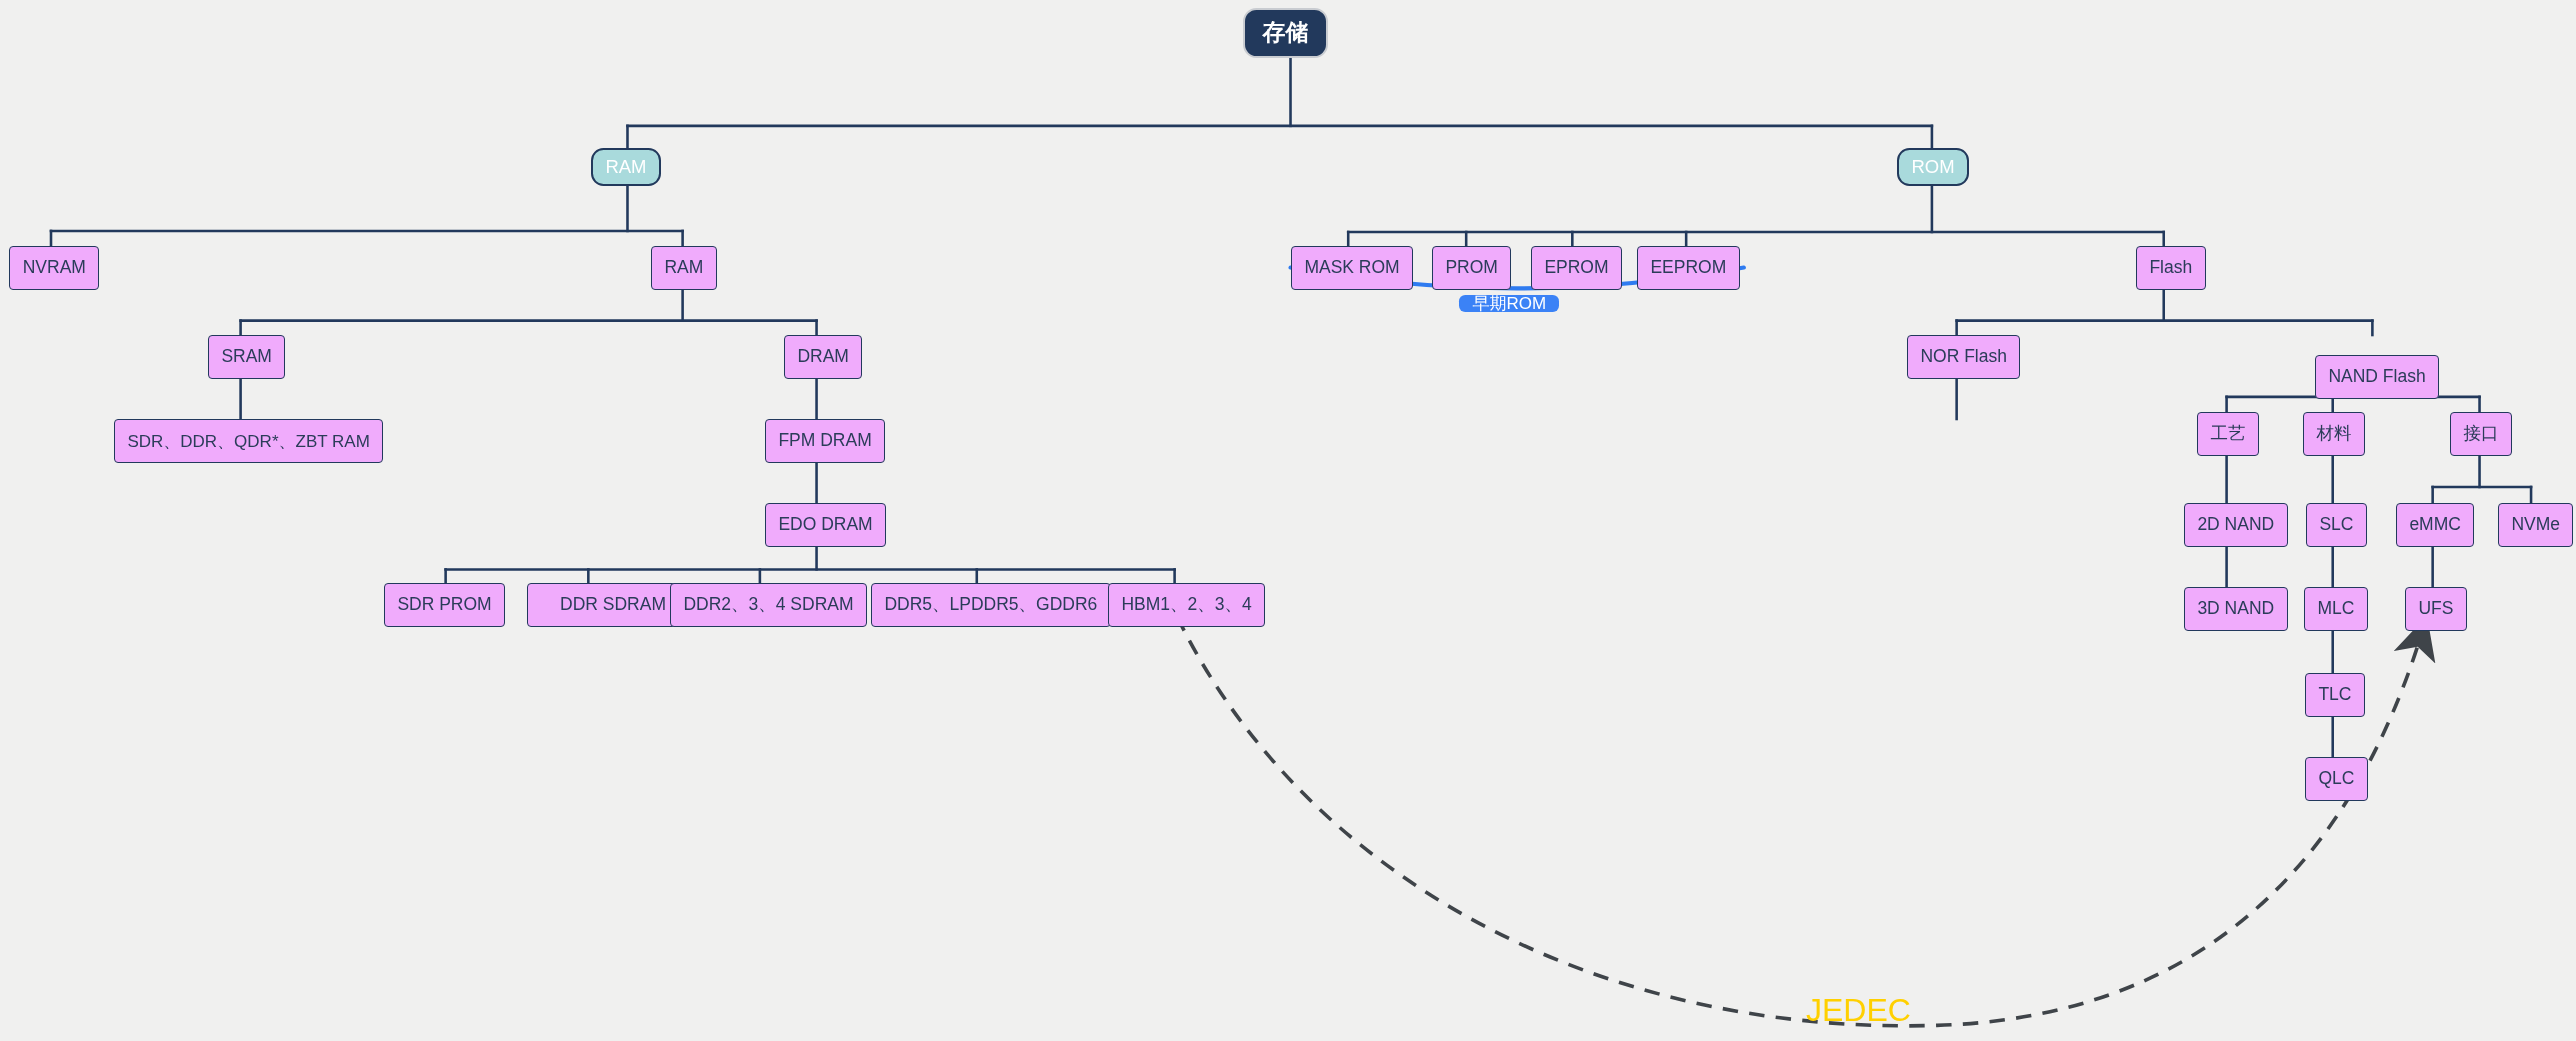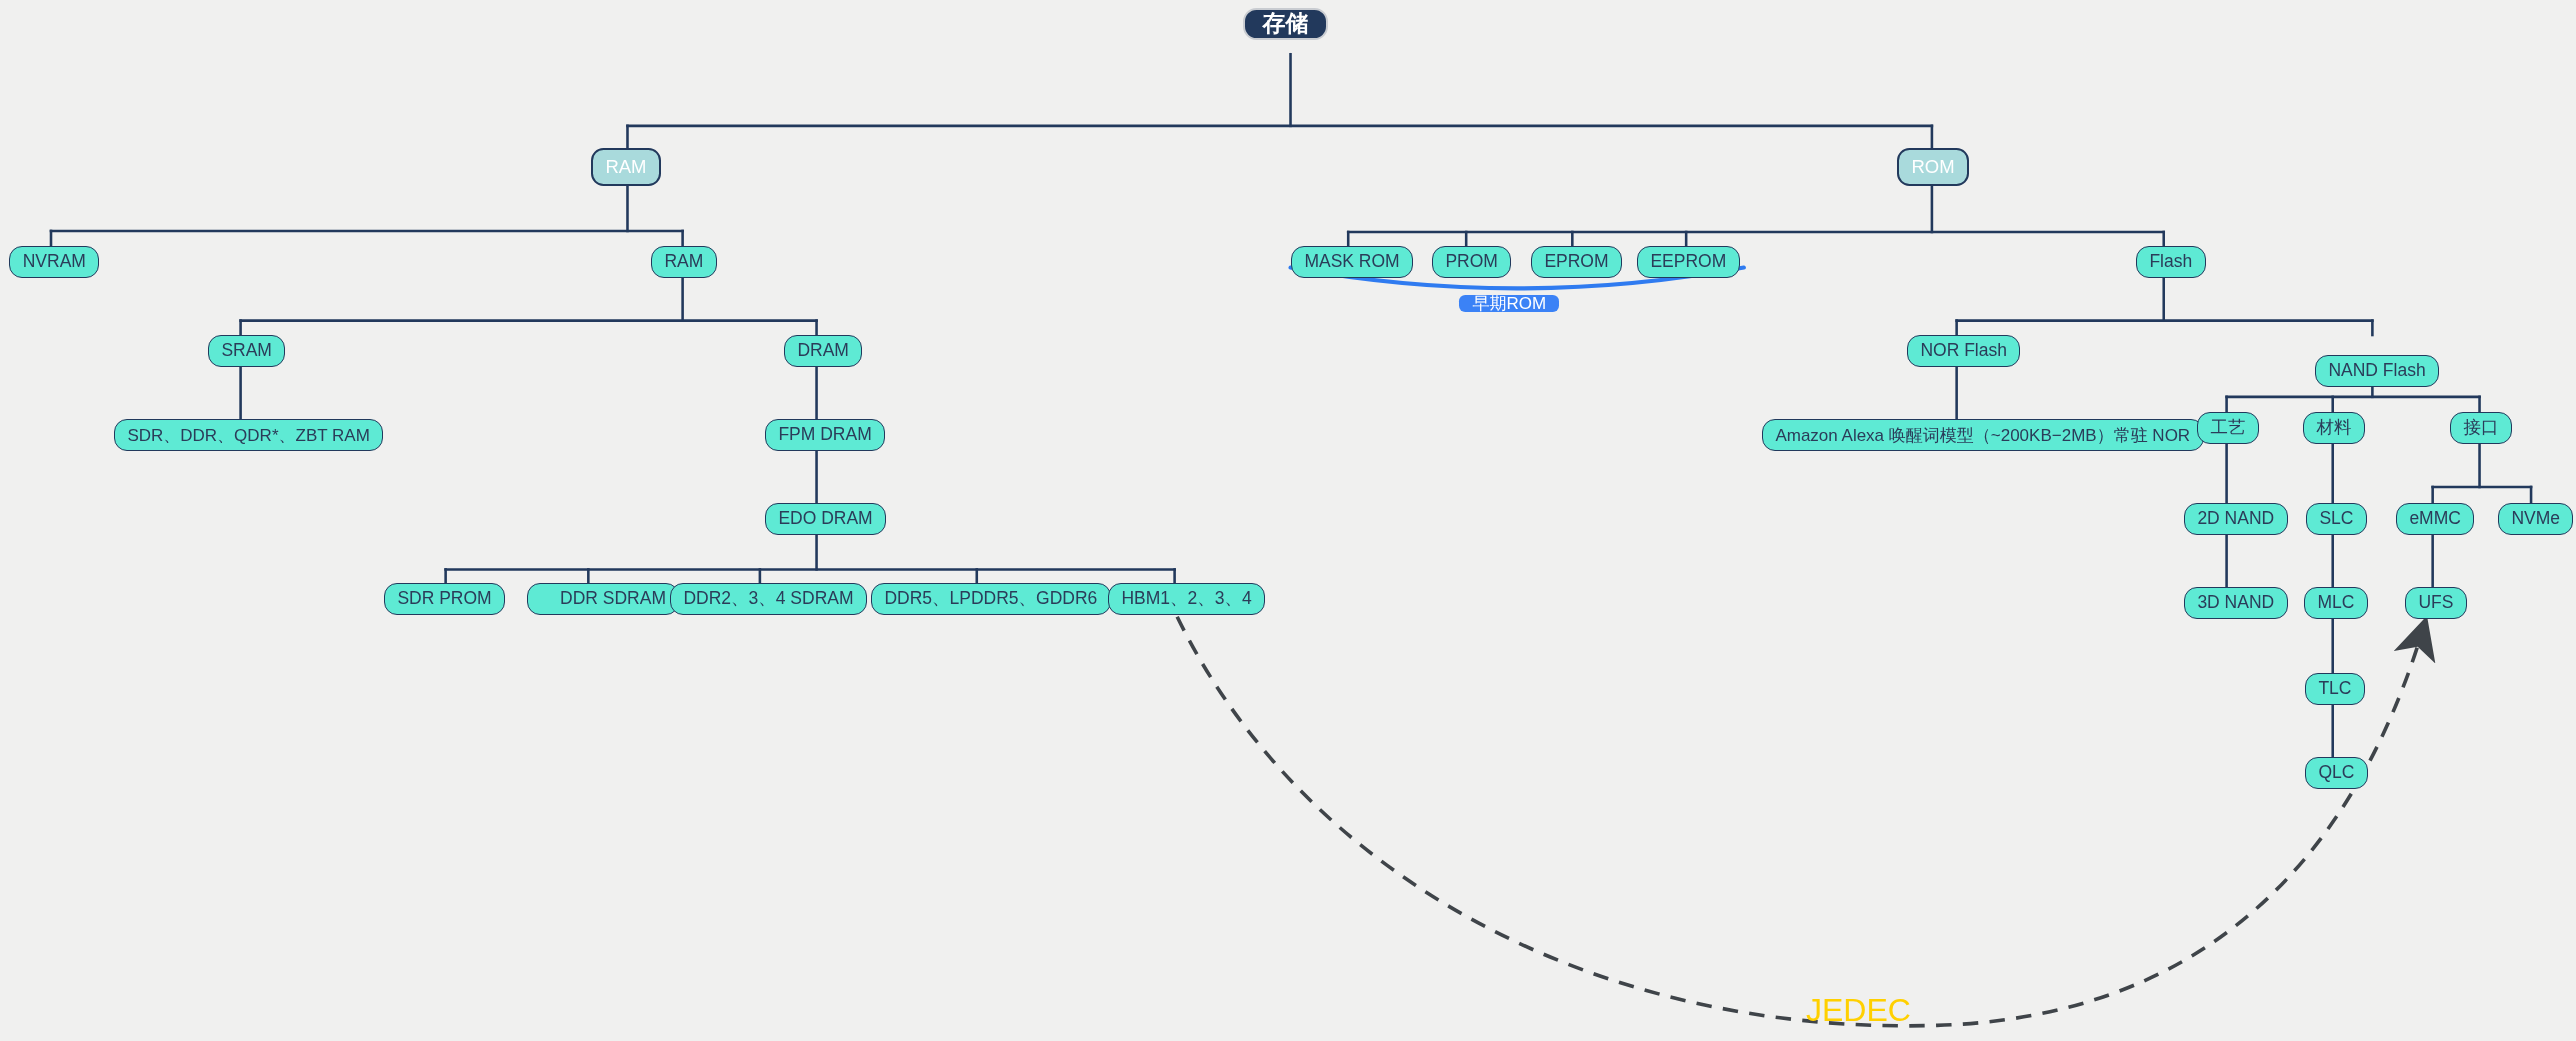--- a/index.html
+++ b/index.html
@@ -1,25 +1,25 @@
 <!DOCTYPE html>
 <html style="font-size:8.2px"><head>
 <meta charset="utf-8">
 <style>
   html,body{margin:0;padding:0;background:#f0f0ef;}
   body{font-family:"Liberation Sans","DejaVu Sans",sans-serif;}
   #stage{position:relative;width:2580px;height:1042px;background:#f0f0ef;overflow:hidden;}
   svg.edges{position:absolute;left:0;top:0;width:2580px;height:1042px;pointer-events:none;}
 
   .node{position:absolute;box-sizing:border-box;display:flex;align-items:center;
-        justify-content:center;border:1.5px solid #22395c;border-radius:13px;
-        background:#5eead4;color:#2b3c59;white-space:nowrap;
-        font-size:17.5px;line-height:1;padding:0 12.4px;height:32px;}
+        justify-content:center;border:1.5px solid #22395c;border-radius:4px;
+        background:#f0abfc;color:#2b3c59;white-space:nowrap;
+        font-size:17.5px;line-height:1;padding:0 12.4px;height:44px;}
   .node.root{background:#22395c;border:2.6px solid #c9ccd1;color:#ffffff;
-             font-weight:bold;font-size:23px;height:32px;border-radius:13.4px;padding:0 17.5px;}
+             font-weight:bold;font-size:23px;height:50px;border-radius:13.4px;padding:0 17.5px;}
   .node.lvl2{background:#a9dadc;border:2.1px solid #22395c;color:#ffffff;
              font-size:18.5px;height:38px;border-radius:12.4px;}
   .node.wide{font-size:17px;}
   .badge{position:absolute;box-sizing:border-box;display:flex;align-items:center;
          justify-content:center;background:#3b82f6;color:#ffffff;border-radius:6.2px;
          font-size:17px;height:17px;padding:0 13.4px;white-space:nowrap;}
   .jedec{position:absolute;color:#ffd000;font-size:32px;white-space:nowrap;}
 </style>
 </head>
 <body>
@@ -123,21 +123,20 @@
   <div class="node" style="left:1637px;top:246px;">EEPROM</div>
   <div class="node" style="left:2136px;top:246px;">Flash</div>
 
   <div class="node" style="left:208px;top:335px;">SRAM</div>
   <div class="node" style="left:784px;top:335px;">DRAM</div>
   <div class="node" style="left:1907px;top:335px;">NOR Flash</div>
   <div class="node" style="left:2315px;top:335px;margin-top:20px;">NAND Flash</div>
 
   <div class="node wide" style="left:114px;top:419px;">SDR、DDR、QDR*、ZBT  RAM</div>
   <div class="node" style="left:765px;top:419px;">FPM DRAM</div>
-  <div class="node wide" style="left:1762px;top:419px;">Amazon Alexa 唤醒词模型（~200KB−2MB）常驻 NOR</div>
 
   <div class="node" style="left:2197px;top:412px;">工艺</div>
   <div class="node" style="left:2303px;top:412px;">材料</div>
   <div class="node" style="left:2450px;top:412px;">接口</div>
 
   <div class="node" style="left:765px;top:503px;">EDO DRAM</div>
   <div class="node" style="left:2184px;top:503px;">2D NAND</div>
   <div class="node" style="left:2306px;top:503px;">SLC</div>
   <div class="node" style="left:2396px;top:503px;">eMMC</div>
   <div class="node" style="left:2498px;top:503px;">NVMe</div>

